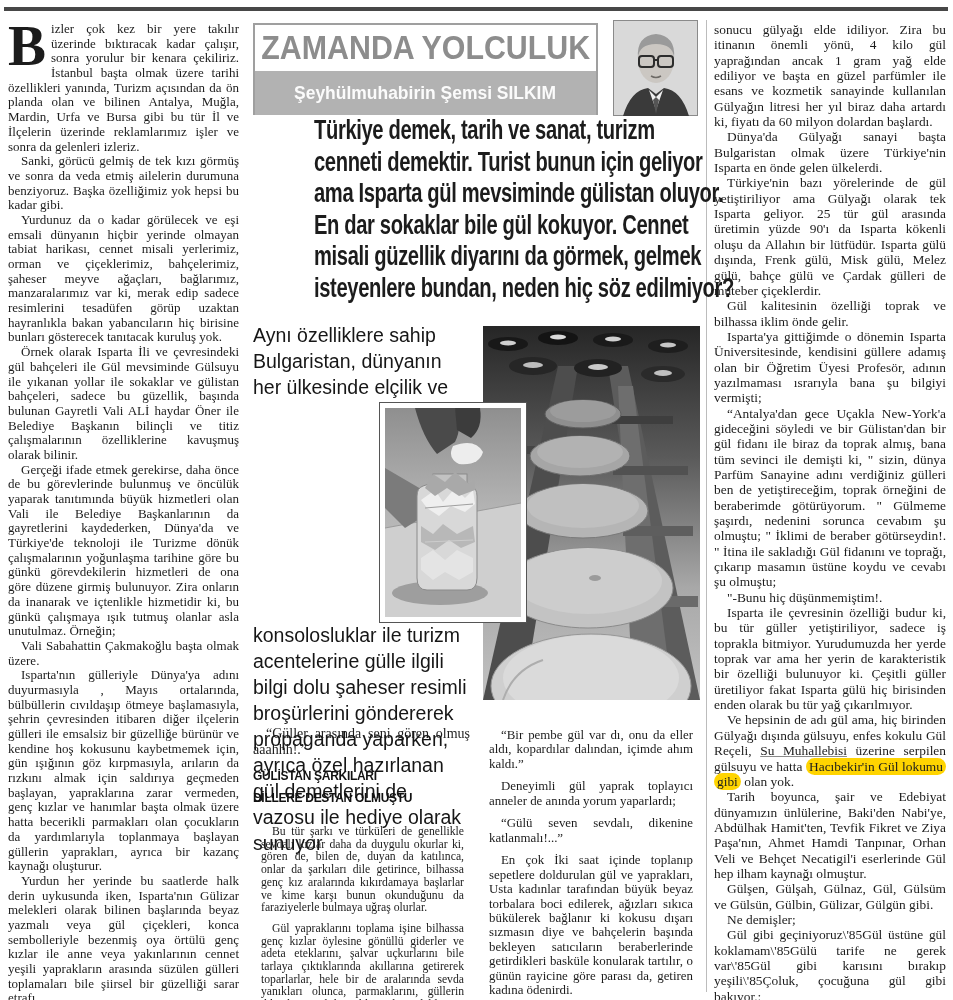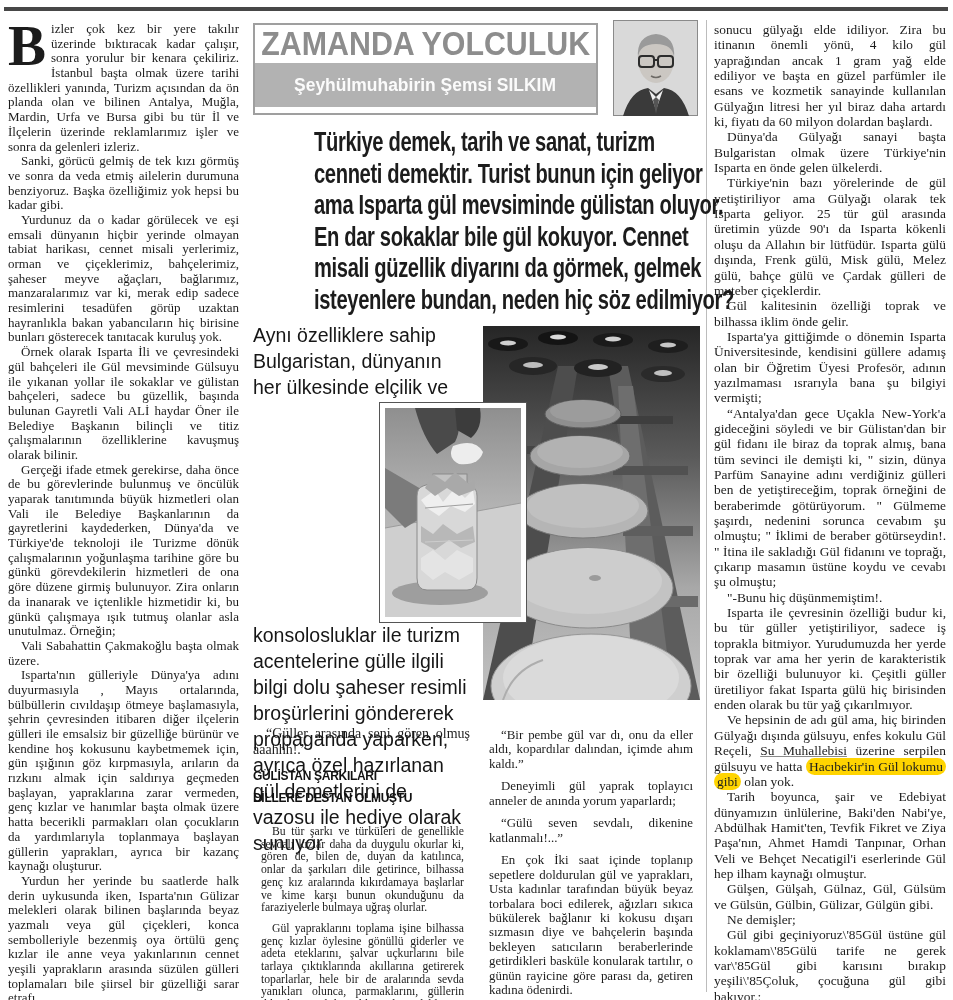--- a/index.html
+++ b/index.html
@@ -15,28 +15,28 @@
   .vsep{left:706px;top:20px;width:1px;height:972px;background:#bcbcbc;}
 
   
   .leftcol{left:8px;top:22px;width:231px;font-size:13px;line-height:14.68px;text-align:justify;}
   .leftcol p{margin:0;text-indent:13px;}
   .leftcol p.nf{text-indent:0;}
   .dropcap{float:left;font-size:57px;line-height:44px;font-weight:bold;padding:2px 5px 0 0;}
 
   
   .masthead{left:253px;top:23px;width:345px;height:92px;border:2px solid #9f9f9f;box-sizing:border-box;background:#fff;}
-  .mast-title{height:38px;display:flex;align-items:center;justify-content:center;}
+  .mast-title{height:46px;display:flex;align-items:center;justify-content:center;}
   .mast-title span{font-family:"Liberation Sans",sans-serif;font-weight:bold;font-size:33px;letter-spacing:0px;color:#8d8d8d;white-space:nowrap;transform:scaleX(.92);}
   .mast-bar{height:44px;background:#b2b2b2;display:flex;align-items:center;justify-content:center;}
   .mast-bar span{font-family:"Liberation Sans",sans-serif;font-weight:bold;font-size:18px;color:#fbfbfb;white-space:nowrap;transform:scaleX(.97);}
   .portrait{left:613px;top:20px;width:85px;height:96px;}
 
   
-  .headline{left:251px;top:126px;width:450px;text-align:center;}
+  .headline{left:251px;top:114px;width:450px;text-align:center;}
   .headline div{font-family:"Liberation Sans",sans-serif;font-weight:bold;font-size:28px;line-height:31.5px;letter-spacing:-.5px;white-space:nowrap;transform:scaleX(.72);transform-origin:50% 50%;}
 
   
   .intro{left:253px;top:322px;width:216px;font-family:"Liberation Sans",sans-serif;font-size:19.5px;line-height:26px;color:#161616;}
   .intro::before{content:"";float:right;width:98px;height:300px;shape-outside:inset(78px 0 0 0);}
   .quote1{left:253px;top:726px;width:217px;font-size:14px;line-height:16px;text-align:justify;}
   .quote1 p{margin:0;text-indent:13px;}
 
   
   .subhead{left:253px;top:766px;width:220px;font-family:"Liberation Sans",sans-serif;font-weight:bold;font-size:12px;line-height:21.5px;letter-spacing:-.3px;color:#111;}

